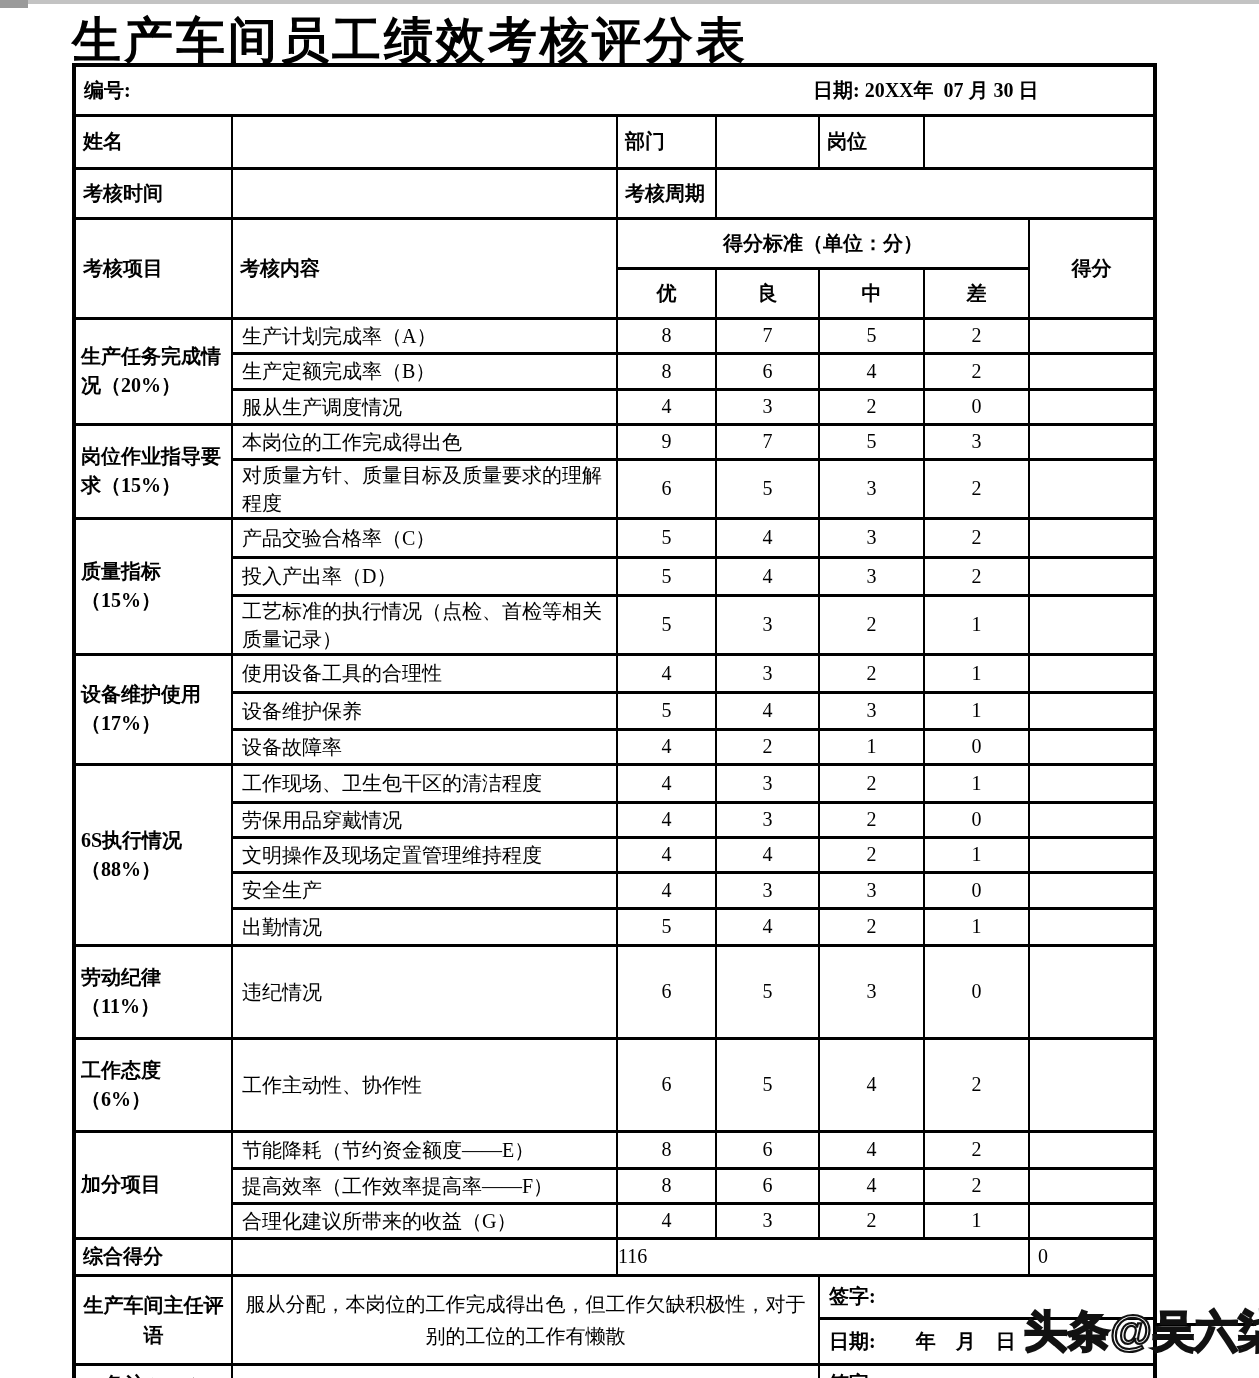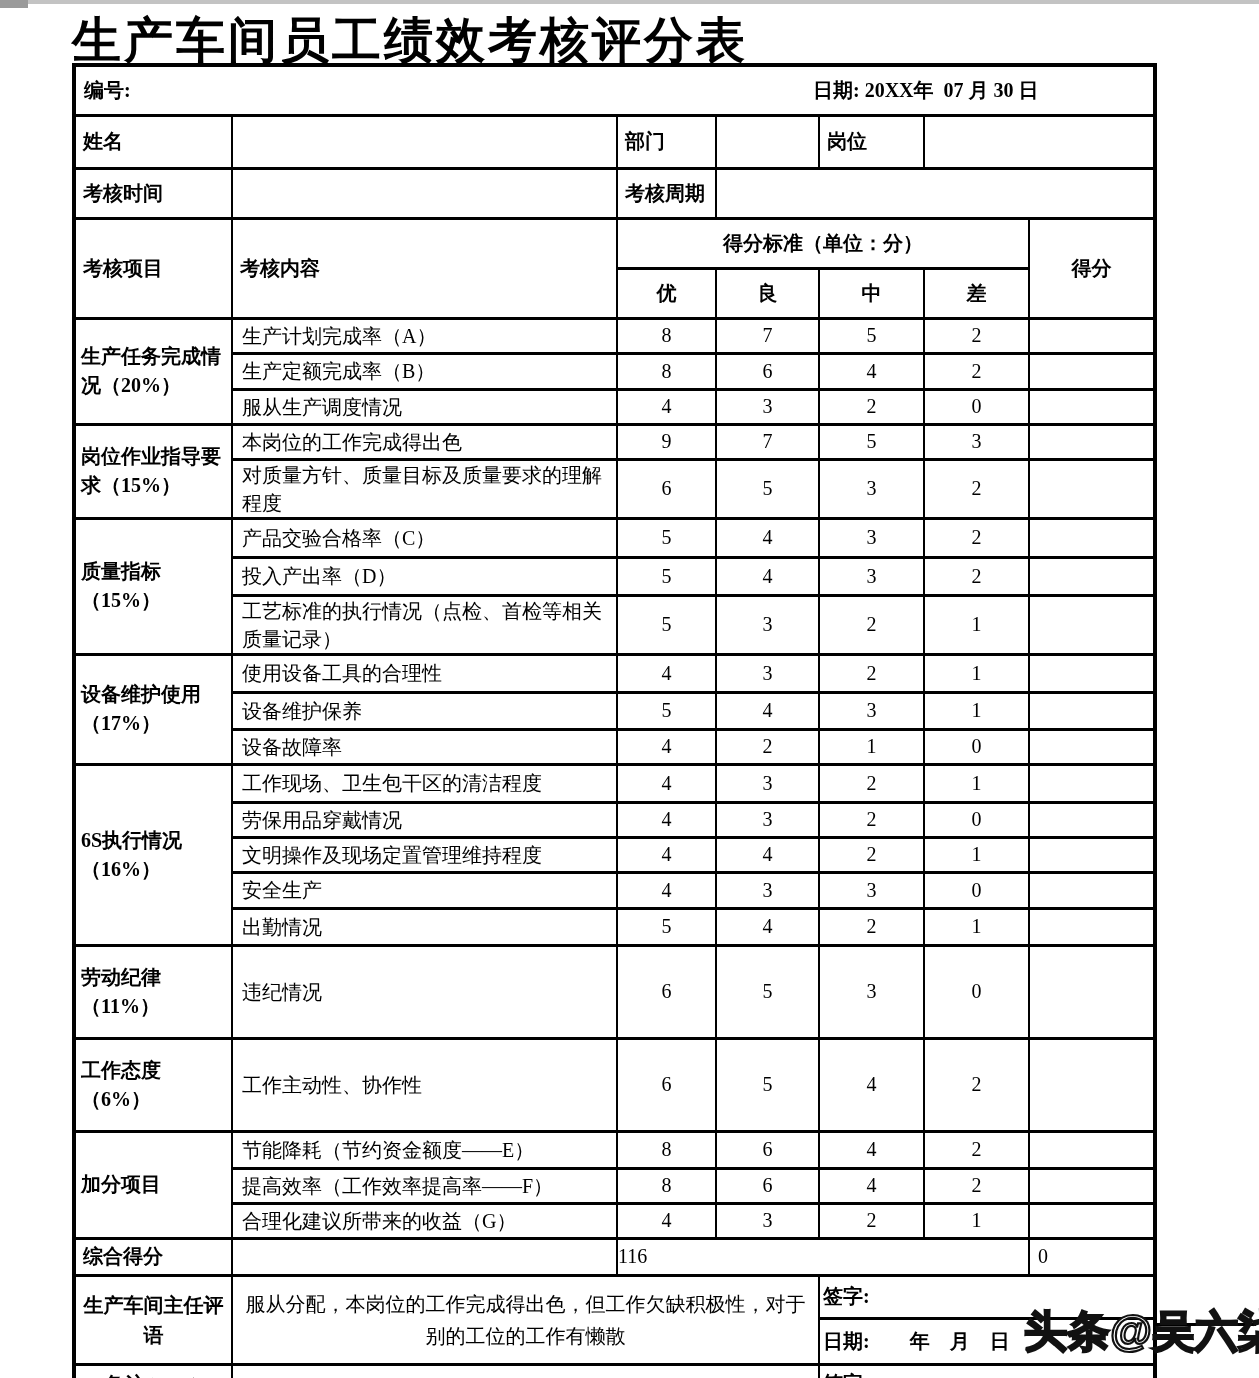--- a/index.html
+++ b/index.html
@@ -25,21 +25,21 @@
     border:2px solid #000; border-top-width:3px; border-bottom-width:3px;
     vertical-align:middle; overflow:hidden; padding:0;
   }
   .lbl    { font-weight:bold; padding:0 7px; text-align:left; }
   .grp    { font-weight:bold; padding:16px 5px; text-align:left; white-space:pre-line; line-height:1.45; }
   .cnt    { padding:0 9px; text-align:left; line-height:1.4; }
   .num    { text-align:center; }
   .ctr    { font-weight:bold; text-align:center;margin-left:37px; }
   .prelbl { font-weight:bold; text-align:center; white-space:pre-line; line-height:1.5; }
   .cmt    { padding:2px 8px; text-align:center; line-height:1.6; }
-  .sig    { font-weight:bold; padding:0 3px; text-align:left; white-space:pre; }
+  .sig    { font-weight:bold; padding:0 9px; text-align:left; white-space:pre; }
   .sumval   { text-align:left; }
   .sumscore { padding-left:8px;  text-align:left; }
   .numrowcell { position:relative; font-weight:bold; padding:0 8px; }
   .datepos { position:absolute; left:737px; top:50%; transform:translateY(-50%); white-space:pre; font-weight:bold; }
 
   .watermark {
     position:absolute; left:1024px; top:1303px; z-index:6;
     font-size:43px; font-weight:bold; white-space:nowrap;
     color:#ffffff; -webkit-text-stroke:2.2px #111111; text-shadow:0 0 1px #333;
     font-family:"Liberation Sans","DejaVu Sans",sans-serif;
@@ -198,21 +198,21 @@
     <td class="cnt">设备故障率</td>
     <td class="num">4</td>
     <td class="num">2</td>
     <td class="num">1</td>
     <td class="num">0</td>
     <td></td>
   </tr>
 
   <tr style="height:38px">
     <td rowspan="5" class="grp">6S执行情况
-（16%）</td>
+（88%）</td>
     <td class="cnt">工作现场、卫生包干区的清洁程度</td>
     <td class="num">4</td>
     <td class="num">3</td>
     <td class="num">2</td>
     <td class="num">1</td>
     <td></td>
   </tr>
   <tr style="height:35px">
     <td class="cnt">劳保用品穿戴情况</td>
     <td class="num">4</td>

